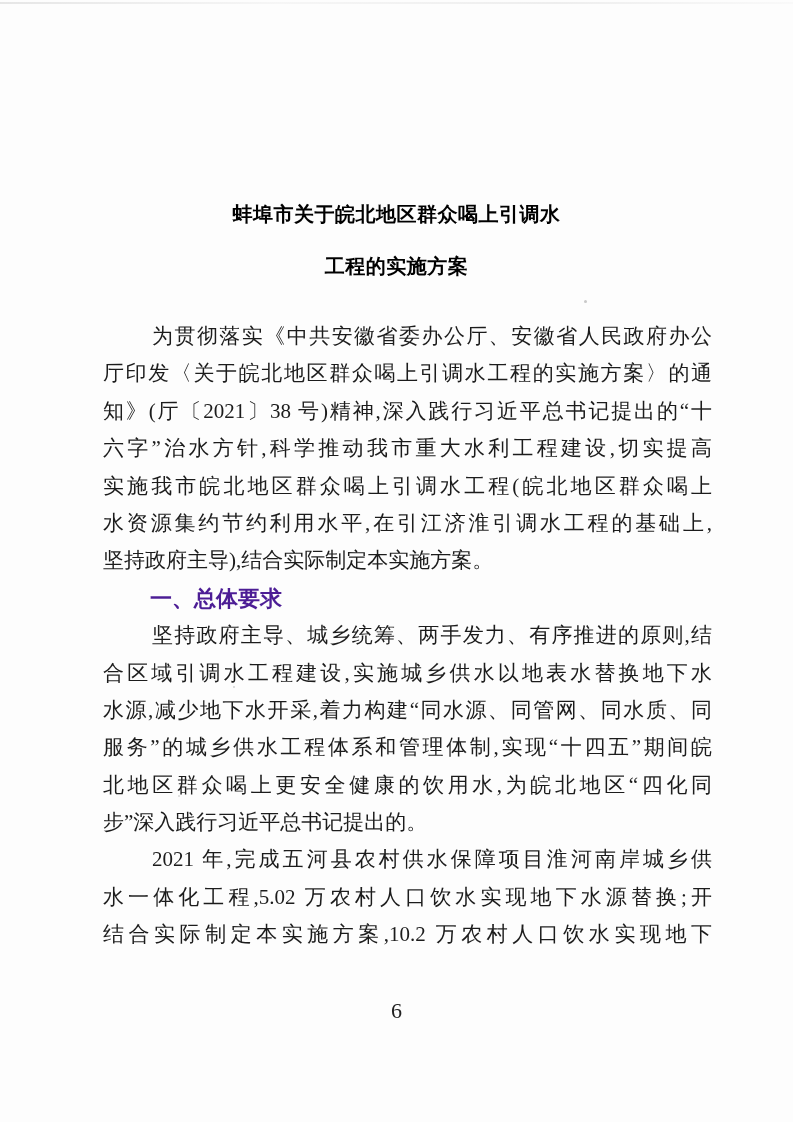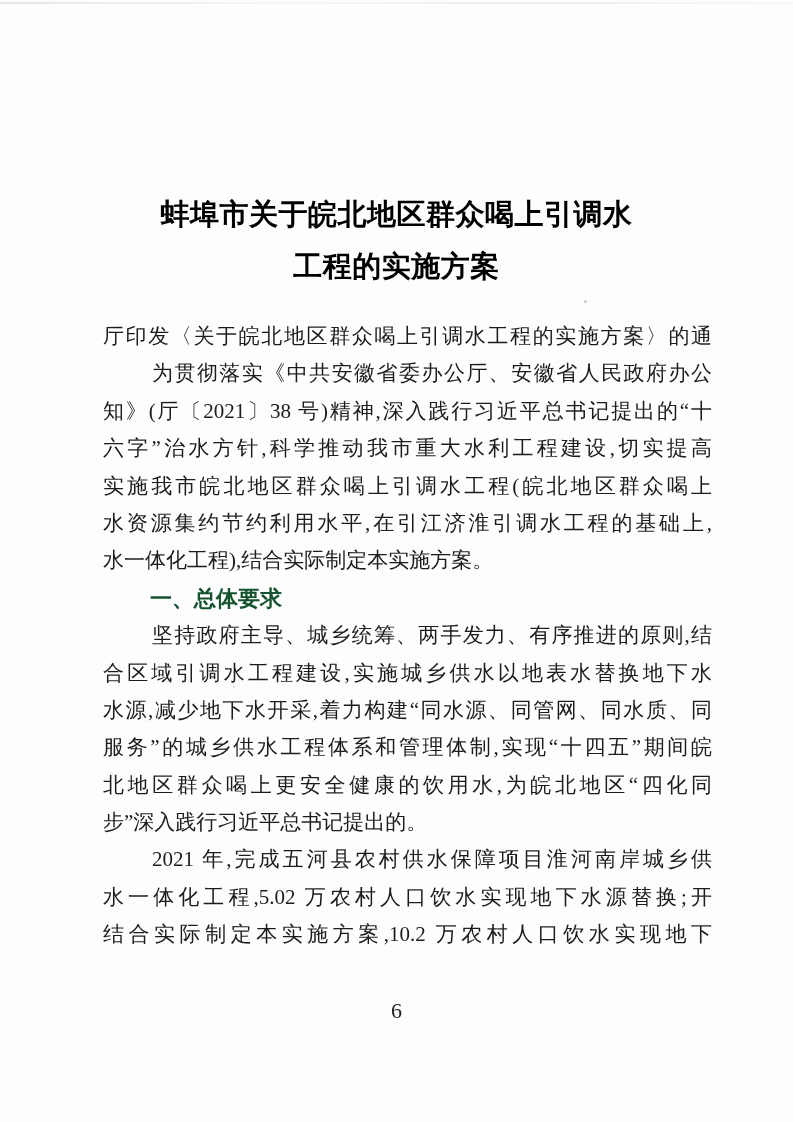--- a/index.html
+++ b/index.html
@@ -30,21 +30,21 @@
   }
   .speck.s1 { left: 584px; top: 300px; width: 3px; height: 3px; }
   .speck.s2 { left: 233px; top: 686px; width: 2px; height: 2px; background:#cfcfcf; }
   .speck.s3 { left: 178px; top: 795px; width: 2px; height: 2px; background:#d6d6d6; }
 
   .doc-title {
     position: absolute;
     left: 0; top: 188px;
     width: 793px;
     text-align: center;
-    font-size: 29px;
+    font-size: 20px;
     line-height: 52px;
     font-weight: bold;
     letter-spacing: 0.5px;
     color: #000;
   }
   .body-col {
     position: absolute;
     left: 103px; top: 318px;
     width: 609px;
   }
@@ -64,21 +64,21 @@
     white-space: normal;
   }
   .tline.heading {
     font-family: "Liberation Sans", "DejaVu Sans", sans-serif;
     font-weight: bold;
     font-size: 22px;
     text-align: right;
     text-align-last: left;
     padding-left: 47px;
     text-indent: 0;
-    color: #14532d;
+    color: #4c1d95;
   }
   .page-number {
     position: absolute;
     left: 0; top: 998px;
     width: 793px;
     text-align: center;
     font-size: 22px;
     color: #222;
   }
 </style>
@@ -90,27 +90,27 @@
 <div class="speck s2"></div>
 <div class="speck s3"></div>
 
 <div class="doc-title">
   <div>蚌埠市关于皖北地区群众喝上引调水</div>
   <div>工程的实施方案</div>
 </div>
 
 <div class="body-col">
 
+  <div class="tline indent">为贯彻落实《中共安徽省委办公厅、安徽省人民政府办公</div>
   <div class="tline">厅印发〈关于皖北地区群众喝上引调水工程的实施方案〉的通</div>
-  <div class="tline indent">为贯彻落实《中共安徽省委办公厅、安徽省人民政府办公</div>
   <div class="tline">知》(厅〔2021〕38 号)精神,深入践行习近平总书记提出的“十</div>
   <div class="tline">六字”治水方针,科学推动我市重大水利工程建设,切实提高</div>
   <div class="tline">实施我市皖北地区群众喝上引调水工程(皖北地区群众喝上</div>
   <div class="tline">水资源集约节约利用水平,在引江济淮引调水工程的基础上,</div>
-  <div class="tline short">水一体化工程),结合实际制定本实施方案。</div>
+  <div class="tline short">坚持政府主导),结合实际制定本实施方案。</div>
 
   <div class="tline heading">一、总体要求</div>
 
   <div class="tline indent">坚持政府主导、城乡统筹、两手发力、有序推进的原则,结</div>
   <div class="tline">合区域引调水工程建设,实施城乡供水以地表水替换地下水</div>
   <div class="tline">水源,减少地下水开采,着力构建“同水源、同管网、同水质、同</div>
   <div class="tline">服务”的城乡供水工程体系和管理体制,实现“十四五”期间皖</div>
   <div class="tline">北地区群众喝上更安全健康的饮用水,为皖北地区“四化同</div>
   <div class="tline short">步”深入践行习近平总书记提出的。</div>
 

